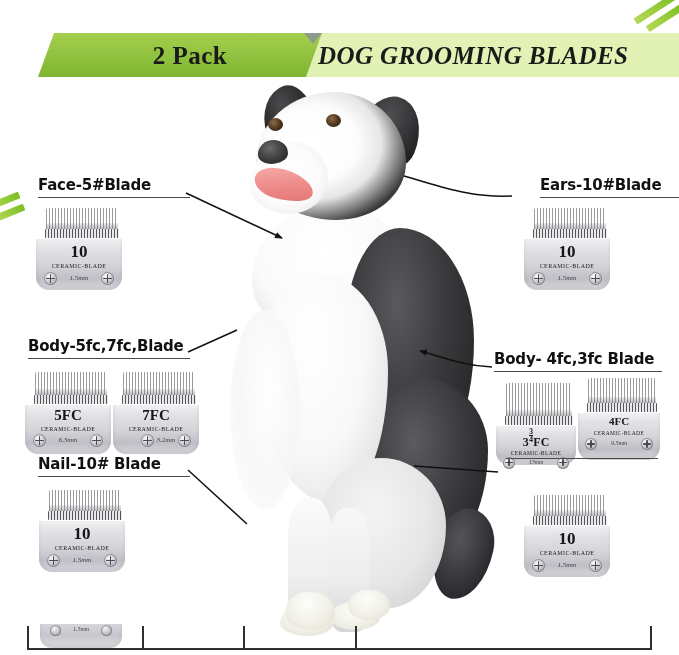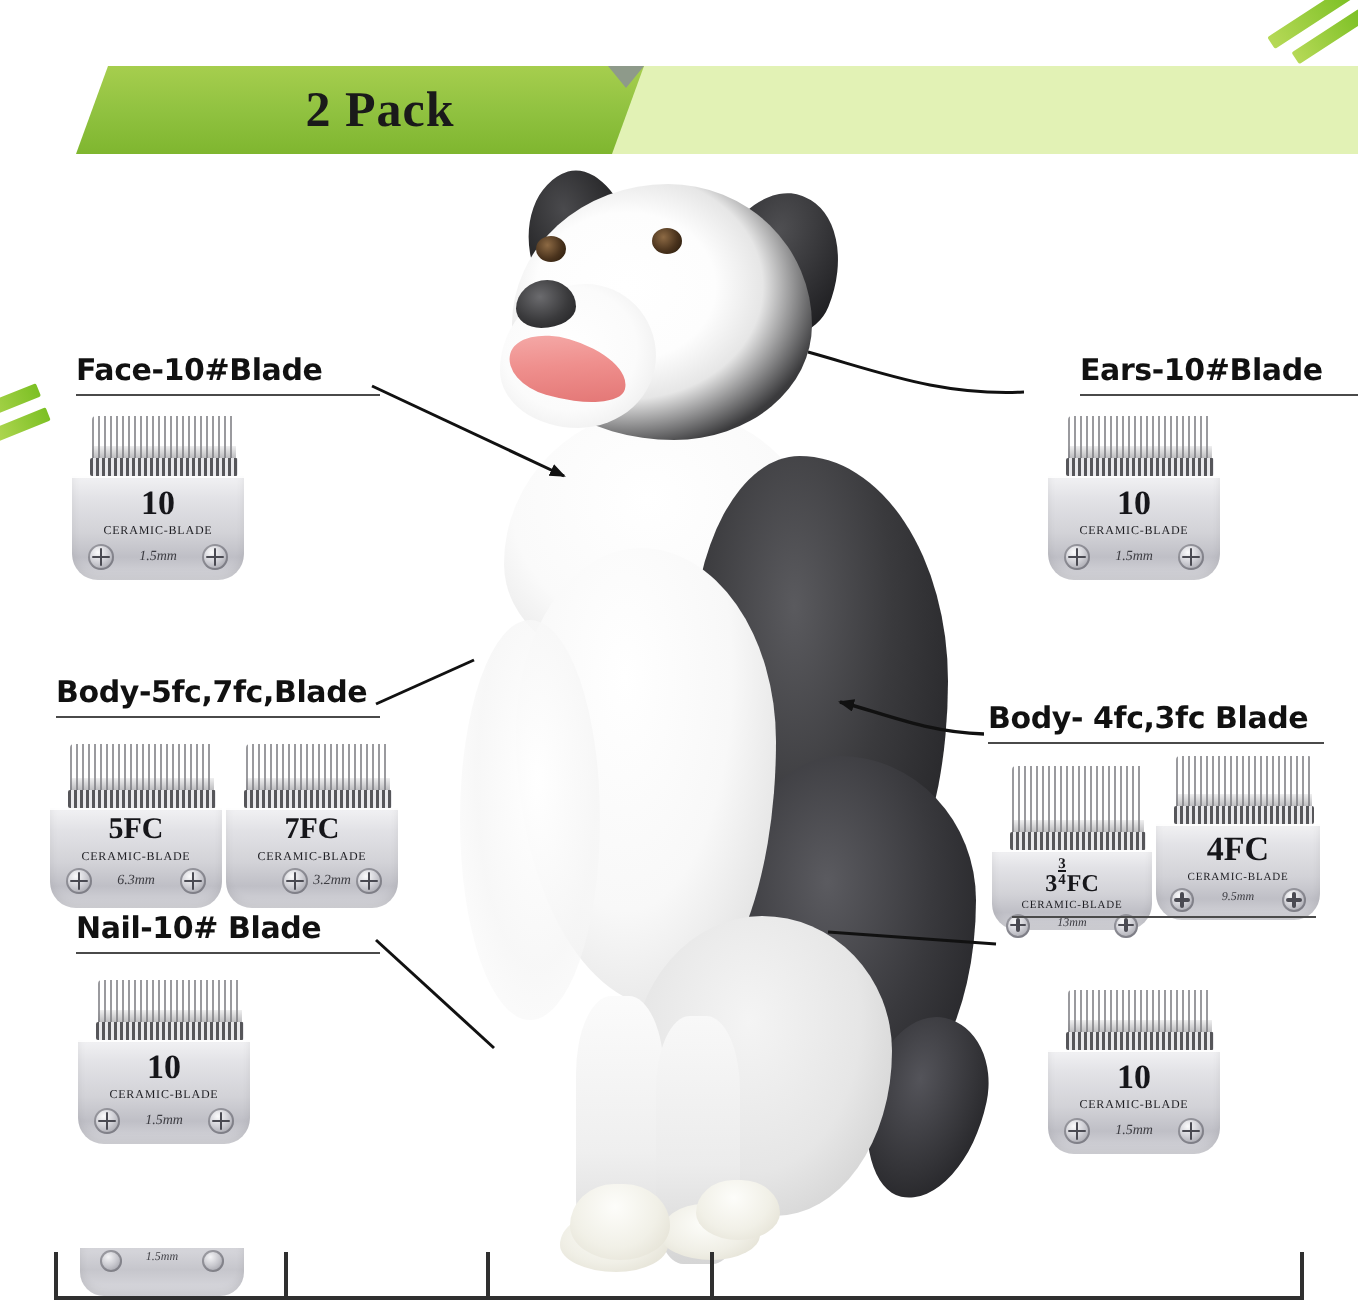--- a/index.html
+++ b/index.html
@@ -265,20 +265,21 @@
   <div class="stripe tl-stripes">
     <i></i>
     <i></i>
   </div>
 
   <div class="banner">
     <div class="banner-right"></div>
     <div class="banner-left"></div>
     <div class="banner-notch"></div>
     <div class="banner-pack">2 Pack</div>
+    <div class="banner-title">DOG GROOMING BLADES</div>
   </div>
 
   <div class="dog">
     <div class="d-neck"></div>
     <div class="d-backdark"></div>
     <div class="d-rump"></div>
     <div class="d-tail"></div>
     <div class="d-chest"></div>
     <div class="d-fluff"></div>
     <div class="d-hind"></div>
@@ -310,21 +311,21 @@
     <path d="M188,352 L237,330" stroke="#111" stroke-width="1.5" fill="none"></path>
 
     <path d="M492,367 C462,366 440,356 420,351" stroke="#111" stroke-width="1.7" fill="none" marker-end="url(#arrow)"></path>
 
     <path d="M188,470 L247,524" stroke="#111" stroke-width="1.5" fill="none"></path>
 
     <path d="M498,472 L414,466" stroke="#111" stroke-width="1.5" fill="none"></path>
   </svg>
 
   <div class="callout" style="left:38px; top:176px; width:152px;">
-    <div class="callout-label">Face-10#Blade</div>
+    <div class="callout-label">Face-5#Blade</div>
     <div class="callout-rule"></div>
   </div>
   <div class="blade" style="position:absolute; left:42px; top:208px;">
     <div class="blade-teeth" style="width:72px; height:22px;"></div>
     <div class="blade-comb" style="width:74px;"></div>
     <div class="blade-body" style="width:86px; height:52px; margin-left:-6px;">
       <div class="blade-size" style="font-size:17px; padding-top:5px;">10</div>
       <div class="blade-brand" style="font-size:6px; margin-top:3px;">CERAMIC-BLADE</div>
       <div class="blade-screws" style="height:18px;">
         <div class="screw" style="left:8px; top:3px; width:13px; height:13px;"></div>
@@ -399,21 +400,21 @@
         <div class="screw" style="left:7px; top:1px; width:12px; height:12px;"></div>
         <div class="screw" style="right:7px; top:1px; width:12px; height:12px;"></div>
         <div class="blade-mm" style="position:absolute; left:0; right:0; top:3px; font-size:6px;">13mm</div>
       </div>
     </div>
   </div>
   <div class="blade" style="position:absolute; left:584px; top:378px;">
     <div class="blade-teeth" style="width:68px; height:26px;"></div>
     <div class="blade-comb" style="width:70px;"></div>
     <div class="blade-body" style="width:82px; height:48px; margin-left:-6px;">
-      <div class="blade-size" style="font-size:17px; padding-top:4px;">4FC</div>
+      <div class="blade-size" style="font-size:11px; padding-top:4px;">4FC</div>
       <div class="blade-brand" style="font-size:5.5px; margin-top:3px;">CERAMIC-BLADE</div>
       <div class="blade-screws" style="height:16px;">
         <div class="screw" style="left:7px; top:2px; width:12px; height:12px;"></div>
         <div class="screw" style="right:7px; top:2px; width:12px; height:12px;"></div>
         <div class="blade-mm" style="position:absolute; left:0; right:0; top:4px; font-size:6px;">9.5mm</div>
       </div>
     </div>
   </div>
 
   <div class="callout" style="left:38px; top:455px; width:152px;">

